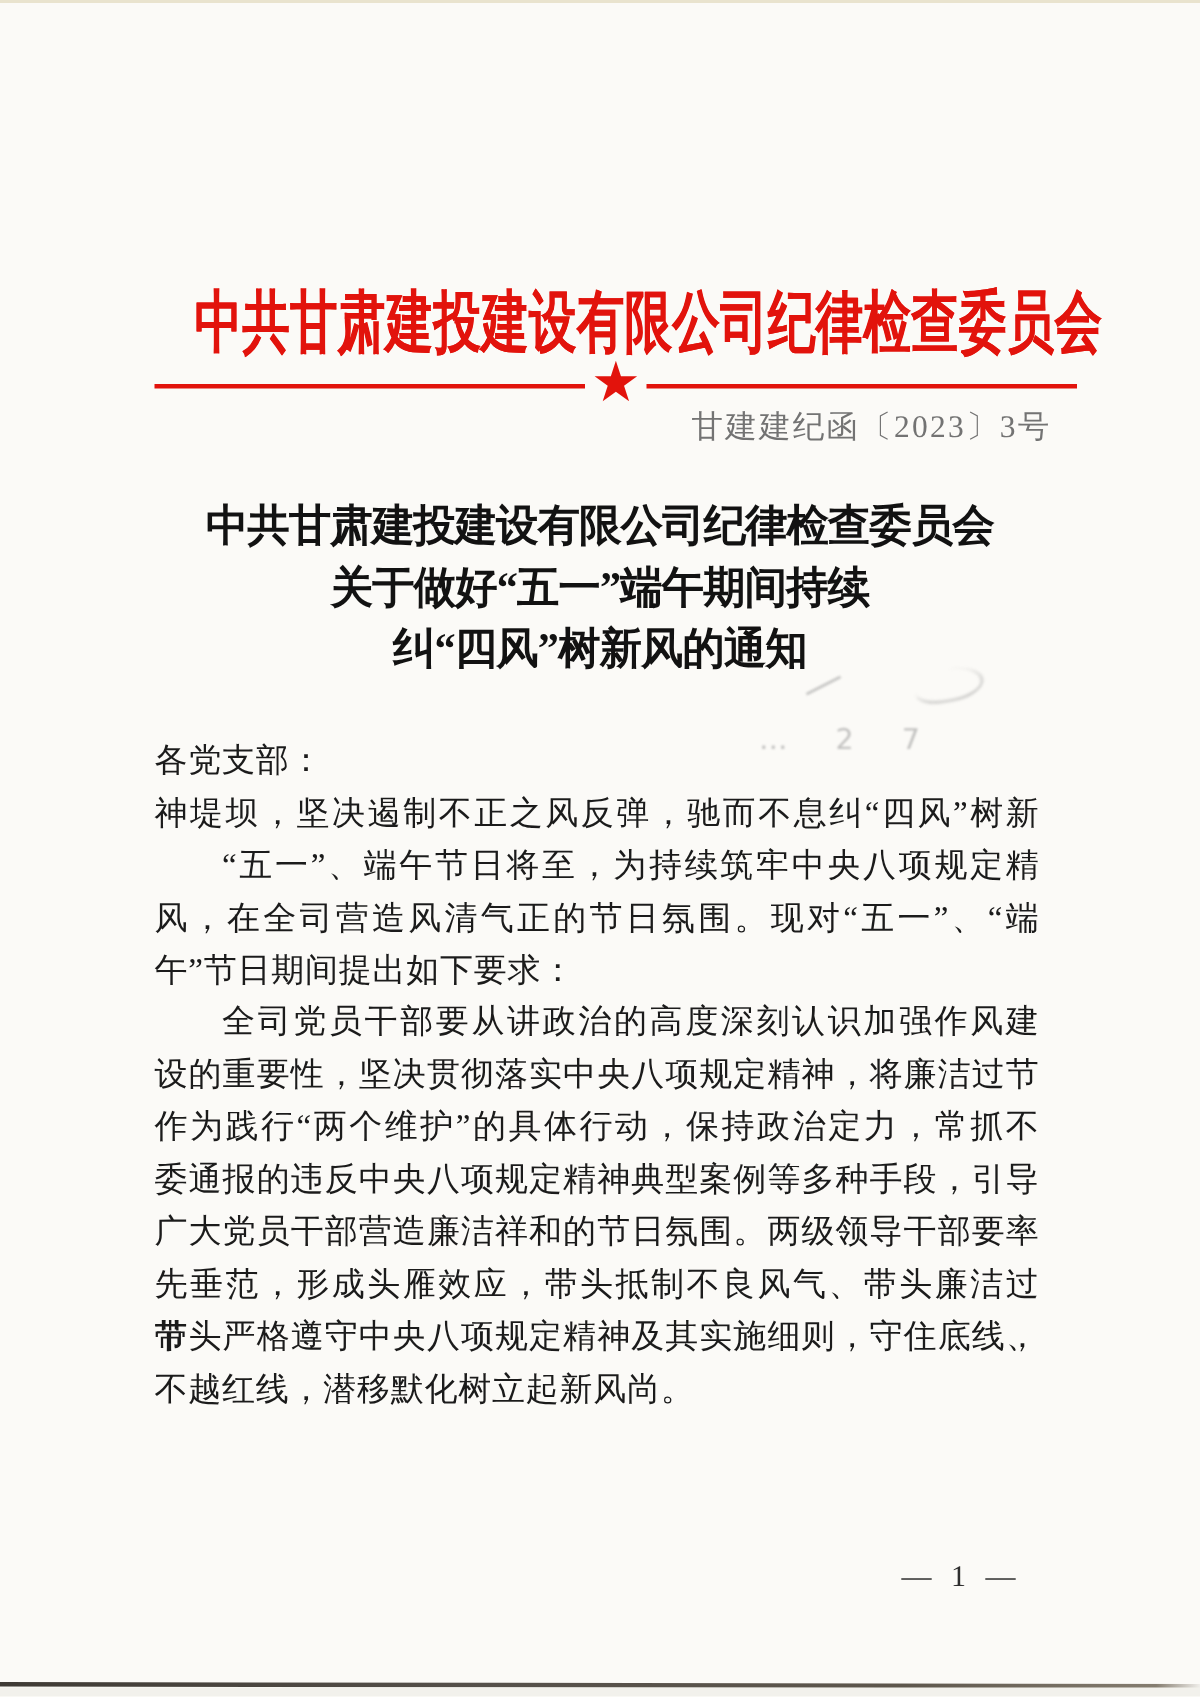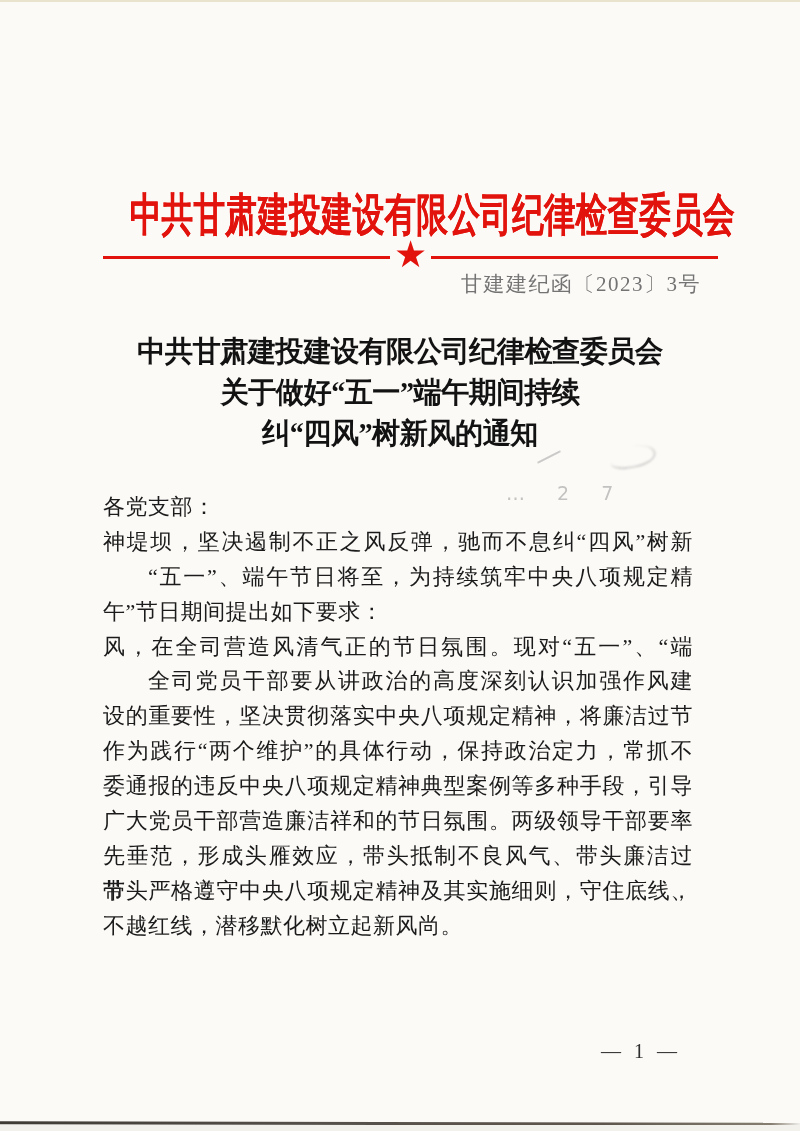--- a/index.html
+++ b/index.html
@@ -136,22 +136,22 @@
   </h1>
 
   <div class="smudge-slash"></div>
   <div class="smudge-scribble"></div>
   <div class="smudge-marks">… 2 7</div>
 
   <main class="doc-body">
     <div class="line left">各党支部：</div>
     <div class="line just">神堤坝，坚决遏制不正之风反弹，驰而不息纠“四风”树新</div>
     <div class="line just indent">“五一”、端午节日将至，为持续筑牢中央八项规定精</div>
+    <div class="line just">风，在全司营造风清气正的节日氛围。现对“五一”、“端</div>
     <div class="line left">午”节日期间提出如下要求：</div>
-    <div class="line just">风，在全司营造风清气正的节日氛围。现对“五一”、“端</div>
     <div class="line just indent">全司党员干部要从讲政治的高度深刻认识加强作风建</div>
     <div class="line just">设的重要性，坚决贯彻落实中央八项规定精神，将廉洁过节</div>
     <div class="line just">作为践行“两个维护”的具体行动，保持政治定力，常抓不</div>
     <div class="line just">委通报的违反中央八项规定精神典型案例等多种手段，引导</div>
     <div class="line just">广大党员干部营造廉洁祥和的节日氛围。两级领导干部要率</div>
     <div class="line just">先垂范，形成头雁效应，带头抵制不良风气、带头廉洁过节，</div>
     <div class="line just">带头严格遵守中央八项规定精神及其实施细则，守住底线、</div>
     <div class="line left">不越红线，潜移默化树立起新风尚。</div>
   </main>
 

